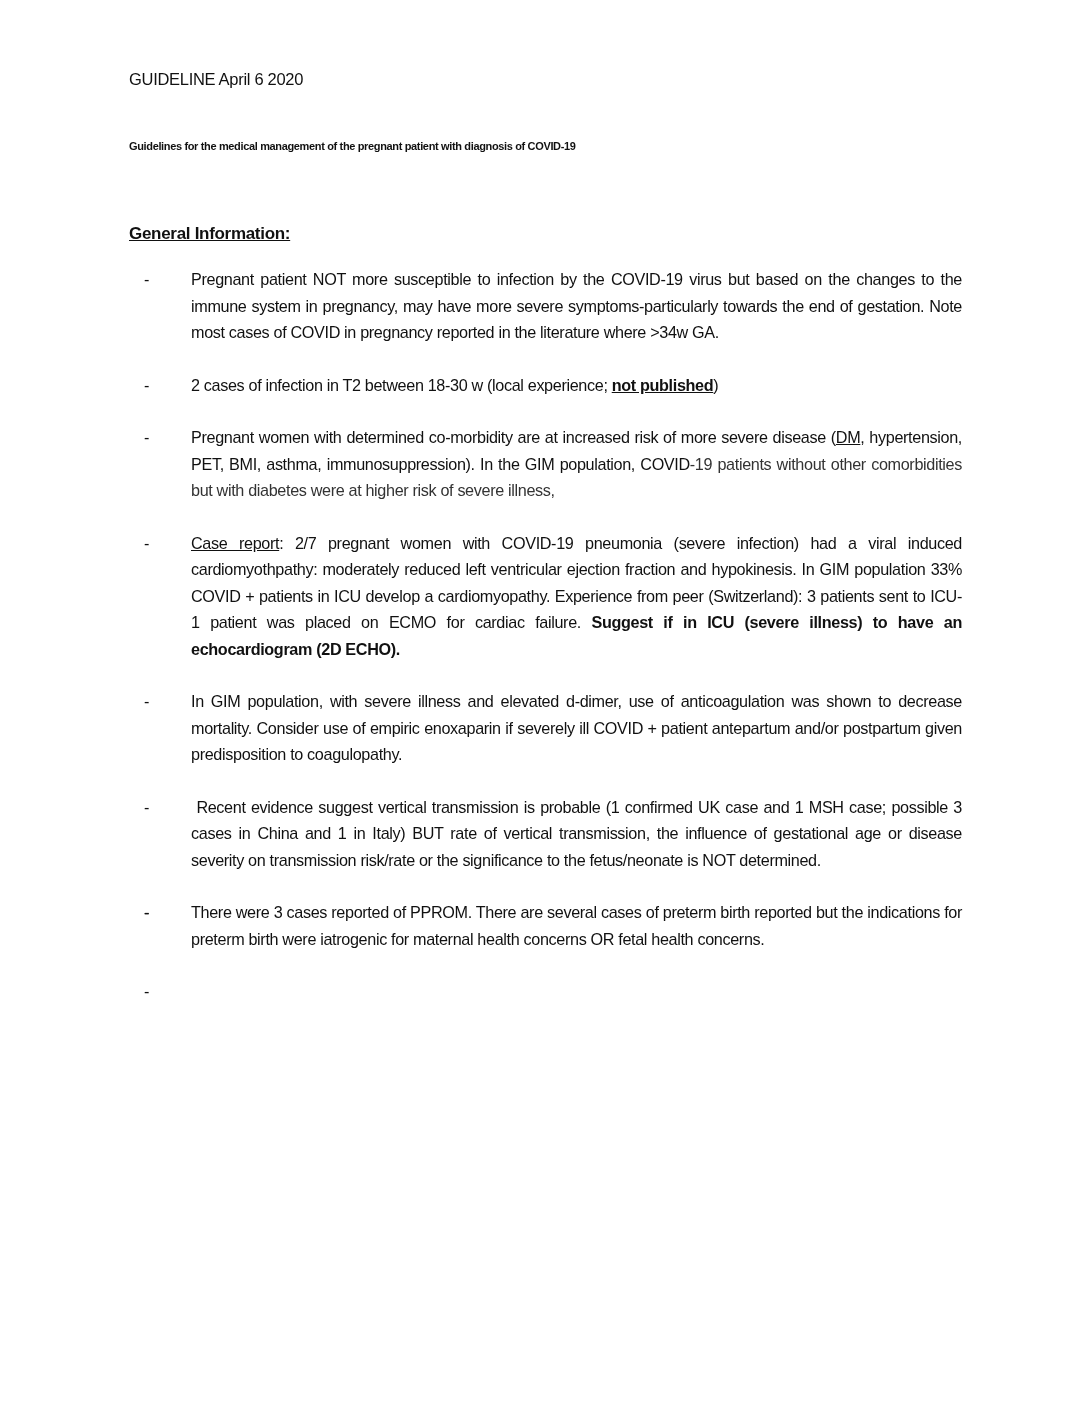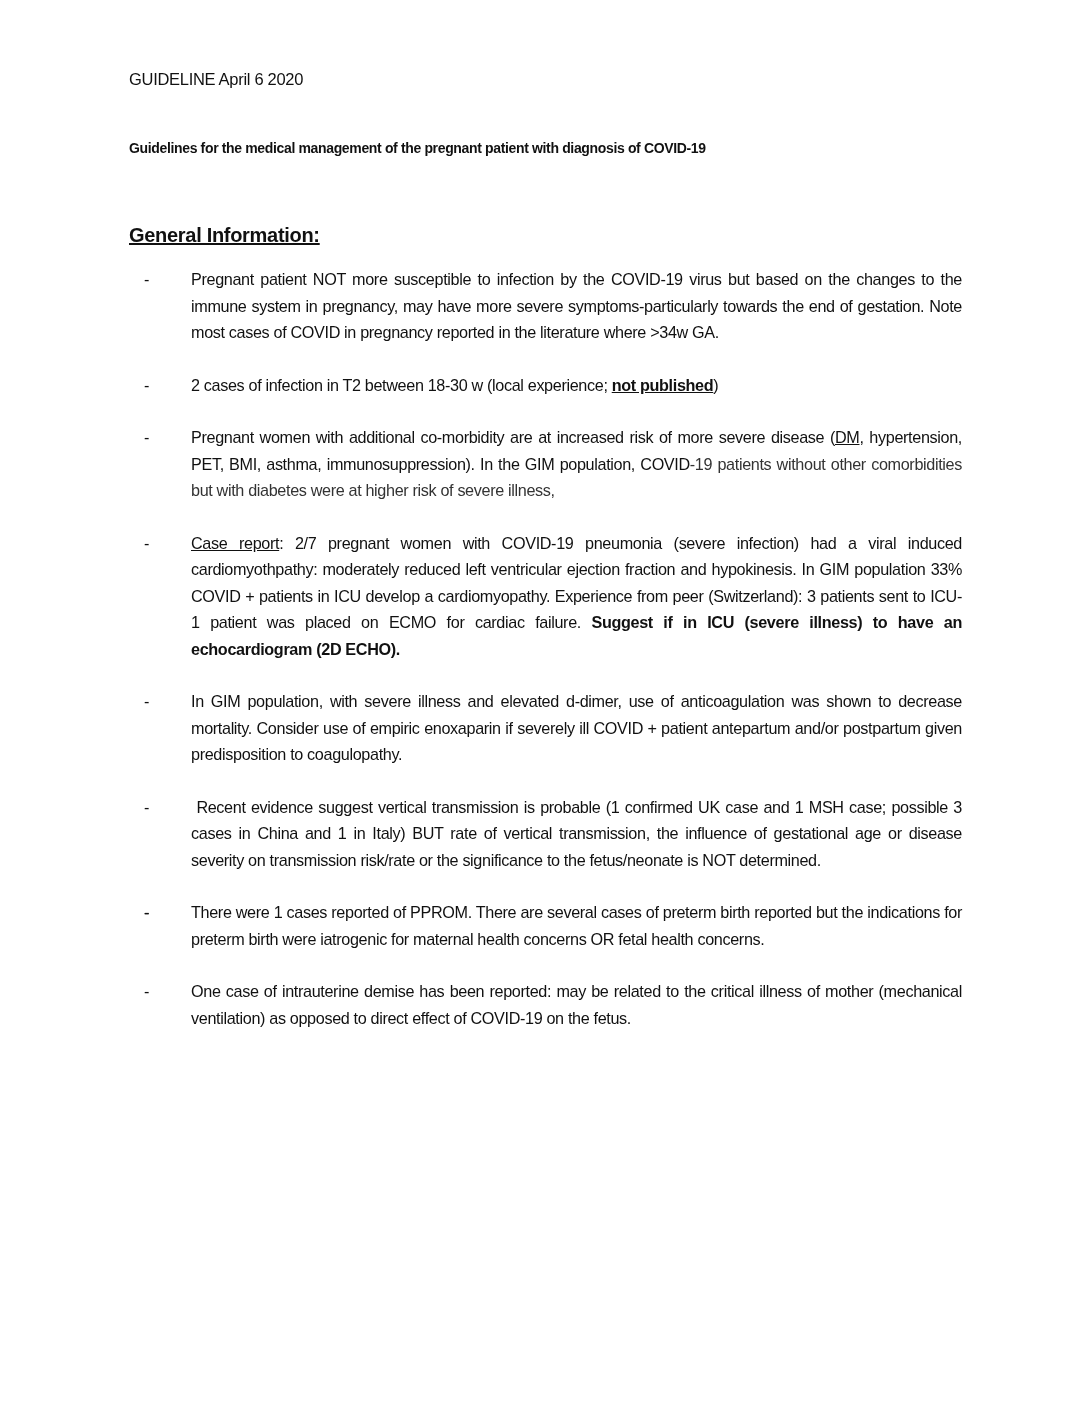--- a/index.html
+++ b/index.html
@@ -1,21 +1,21 @@
 <!DOCTYPE html>
 <html><head>
 <meta charset="utf-8">
 <style>
   html, body { margin: 0; padding: 0; background: #ffffff; }
   body { width: 1088px; height: 1408px; position: relative; overflow: hidden;
     font-family: "Liberation Sans", "DejaVu Sans", sans-serif; color: #111; }
   .page { position: absolute; left: 0; top: 8px; width: 1088px; height: 1408px; }
   .doc-date { position: absolute; left: 129px; top: 62px; font-size: 16.5px; letter-spacing: -0.3px; }
-  .doc-title { position: absolute; left: 129px; top: 132px; font-size: 14px; font-weight: bold; letter-spacing: -0.35px; }
-  .section-heading { position: absolute; left: 129px; top: 216px; font-size: 20px; font-weight: bold; text-decoration: underline; letter-spacing: -0.3px; }
+  .doc-title { position: absolute; left: 129px; top: 132px; font-size: 11px; font-weight: bold; letter-spacing: -0.35px; }
+  .section-heading { position: absolute; left: 129px; top: 216px; font-size: 17px; font-weight: bold; text-decoration: underline; letter-spacing: -0.3px; }
   .bullets { position: absolute; left: 144px; top: 258px; width: 818px; margin: 0; padding: 0; list-style: none; }
   .bullet { position: relative; padding-left: 47px; font-size: 16.2px; line-height: 26.5px;
     text-align: justify; letter-spacing: -0.35px; margin: 0 0 26px 0; }
   .dash { position: absolute; left: 0; top: 0; }
   .u { text-decoration: underline; }
   .b { font-weight: bold; }
   .gray { color: #333; }
 </style>
 </head>
 <body>
@@ -29,39 +29,38 @@
     <li class="bullet">
       <span class="dash">-</span>
       <span>Pregnant patient NOT more susceptible to infection by the COVID-19 virus but based on the changes to the immune system in pregnancy, may have more severe symptoms-particularly towards the end of gestation. Note most cases of COVID in pregnancy reported in the literature where &gt;34w GA.</span>
     </li>
     <li class="bullet">
       <span class="dash">-</span>
       <span>2 cases of infection in T2 between 18-30 w (local experience; </span><span class="b u">not published</span><span>)</span>
     </li>
     <li class="bullet">
       <span class="dash">-</span>
-      <span>Pregnant women with additional co-morbidity are at increased risk of more severe disease (</span><span class="u">DM</span><span>, hypertension, PET, BMI, asthma, immunosuppression). In the GIM population, COVID</span><span class="gray">-19 patients without other comorbidities but with diabetes were at higher risk of severe illness,</span>
+      <span>Pregnant women with determined co-morbidity are at increased risk of more severe disease (</span><span class="u">DM</span><span>, hypertension, PET, BMI, asthma, immunosuppression). In the GIM population, COVID</span><span class="gray">-19 patients without other comorbidities but with diabetes were at higher risk of severe illness,</span>
     </li>
     <li class="bullet">
       <span class="dash">-</span>
       <span class="u">Case report</span><span>: 2/7 pregnant women with COVID-19 pneumonia (severe infection) had a viral induced cardiomyothpathy: moderately reduced left ventricular ejection fraction and hypokinesis. In GIM population 33% COVID + patients in ICU develop a cardiomyopathy. Experience from peer (Switzerland): 3 patients sent to ICU- 1 patient was placed on ECMO for cardiac failure. </span><span class="b">Suggest if in ICU (severe illness) to have an echocardiogram (2D ECHO).</span>
     </li>
     <li class="bullet">
       <span class="dash">-</span>
       <span>In GIM population, with severe illness and elevated d-dimer, use of anticoagulation was shown to decrease mortality. Consider use of empiric enoxaparin if severely ill COVID + patient antepartum and/or postpartum given predisposition to coagulopathy.</span>
     </li>
     <li class="bullet">
       <span class="dash">-</span>
       <span style="white-space: pre-wrap;"> Recent evidence suggest vertical transmission is probable (1 confirmed UK case and 1 MSH case; possible 3 cases in China and 1 in Italy) BUT rate of vertical transmission, the influence of gestational age or disease severity on transmission risk/rate or the significance to the fetus/neonate is NOT determined.</span>
     </li>
     <li class="bullet">
       <span class="dash">-</span>
     </li>
     <li class="bullet">
       <span class="dash">-</span>
-      <span>There were 1 cases reported of PPROM. There are several cases of preterm birth reported but the indications for preterm birth were iatrogenic for maternal health concerns OR fetal health concerns.</span>
+      <span>There were 3 cases reported of PPROM. There are several cases of preterm birth reported but the indications for preterm birth were iatrogenic for maternal health concerns OR fetal health concerns.</span>
     </li>
     <li class="bullet">
       <span class="dash">-</span>
-      <span>One case of intrauterine demise has been reported: may be related to the critical illness of mother (mechanical ventilation) as opposed to direct effect of COVID-19 on the fetus.</span>
     </li>
   </ul>
 </div>
 
 </body></html>

